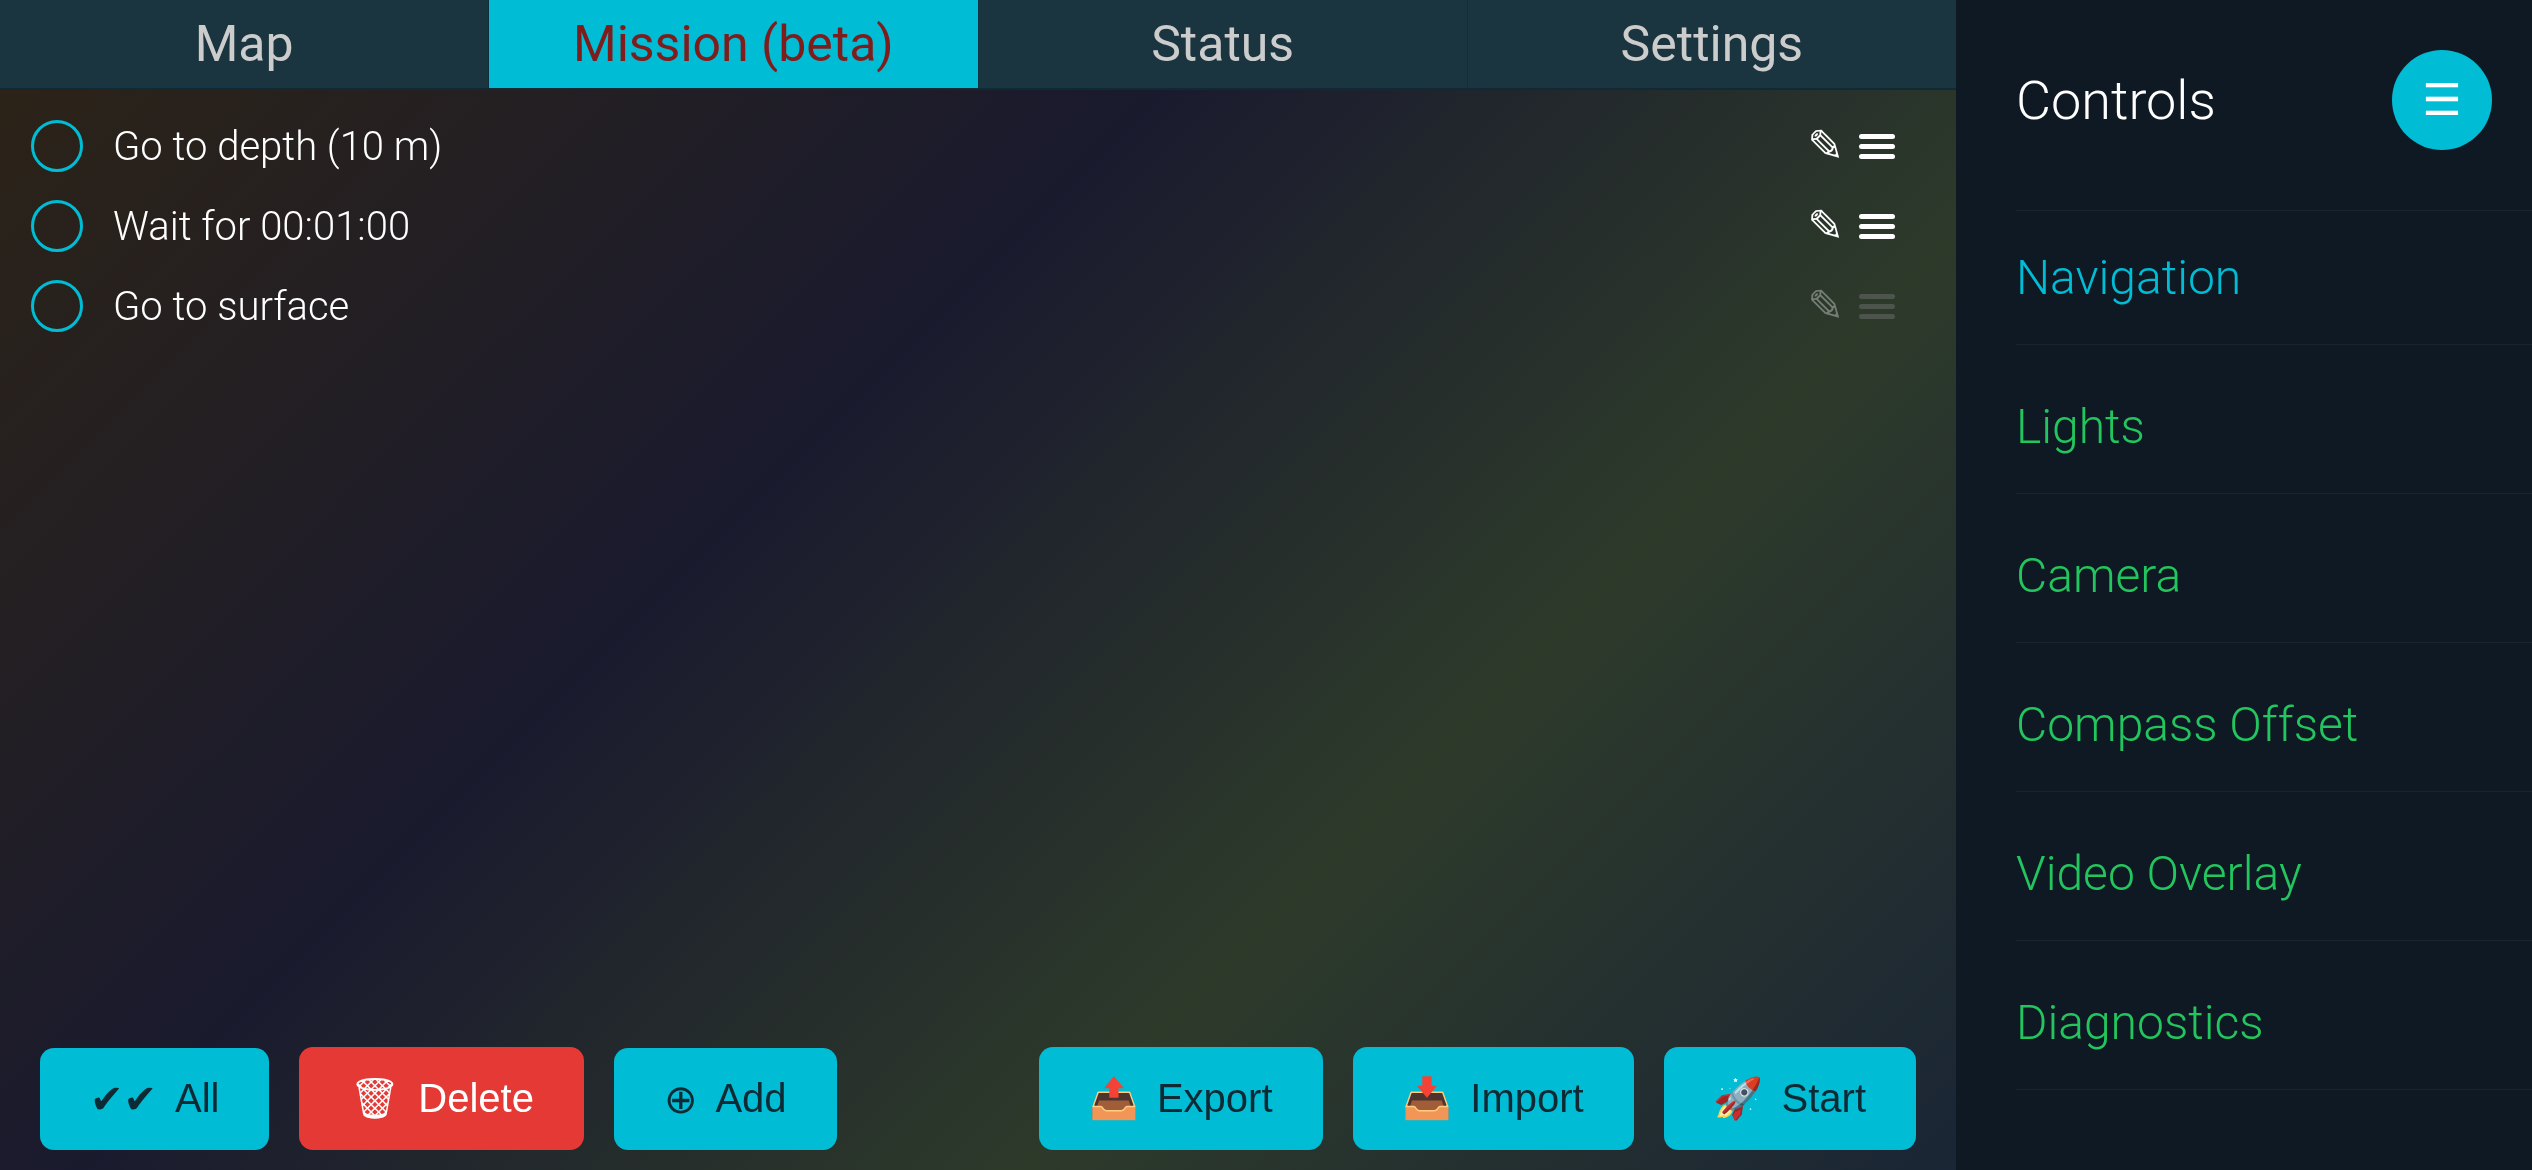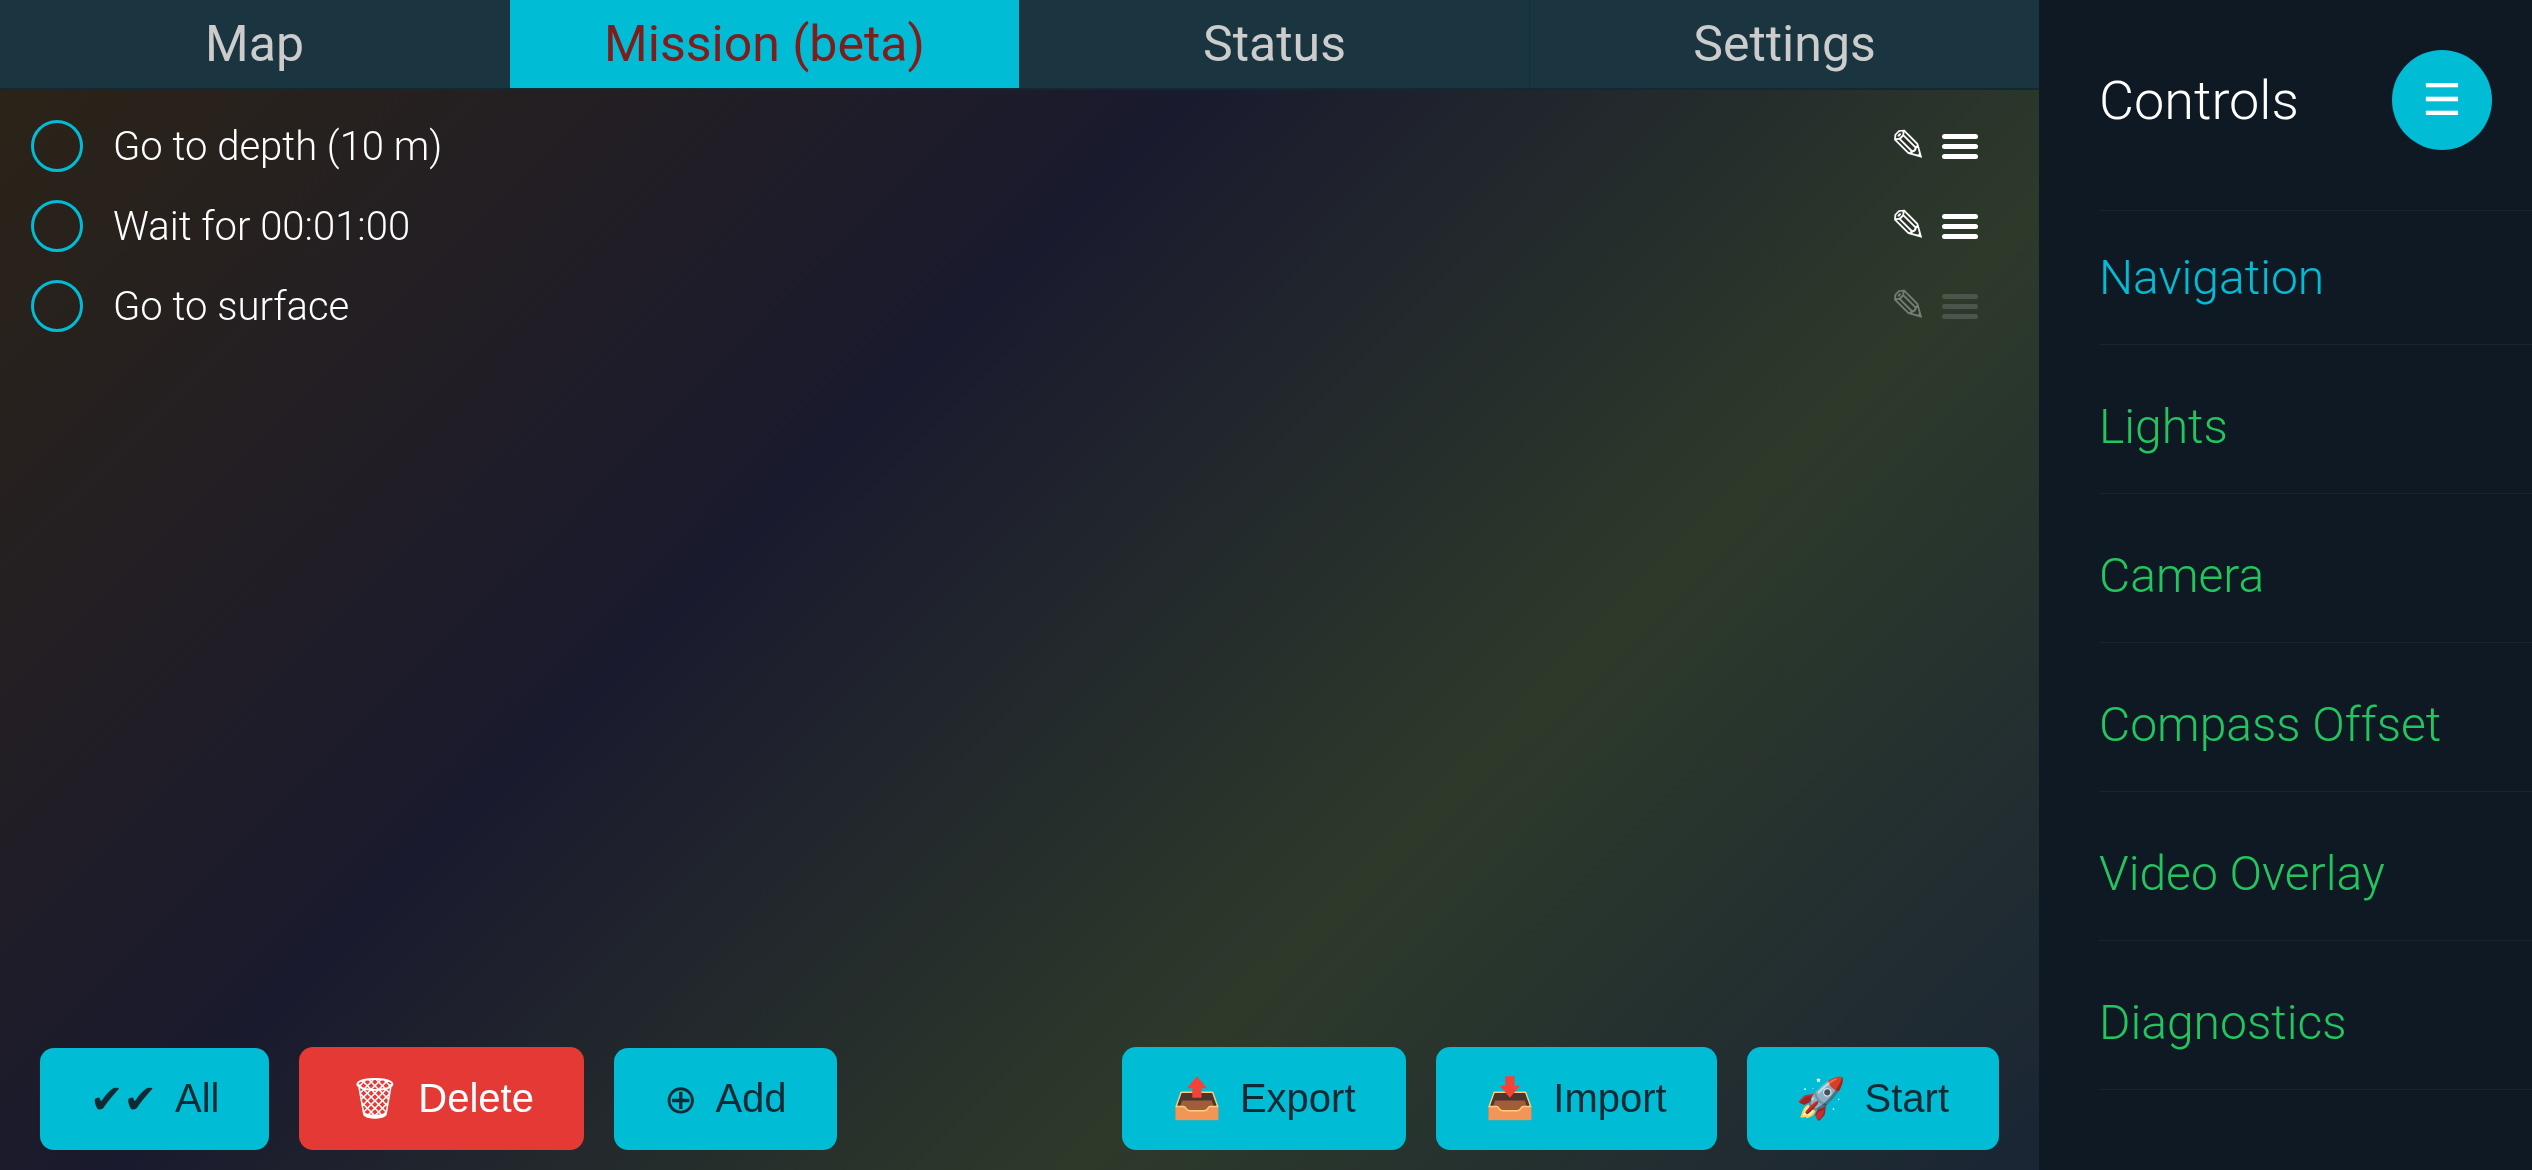--- a/index.html
+++ b/index.html
@@ -137,21 +137,21 @@
       flex: 1;
     }
 
     .btn-group-right {
       display: flex;
       gap: 30px;
     }
 
     
     .sidebar {
-      width: 493px;
+      width: 576px;
       background: #0f1923;
       display: flex;
       flex-direction: column;
       padding: 50px 0 50px 60px;
       position: relative;
     }
 
     .sidebar-header {
       display: flex;
       align-items: center;

